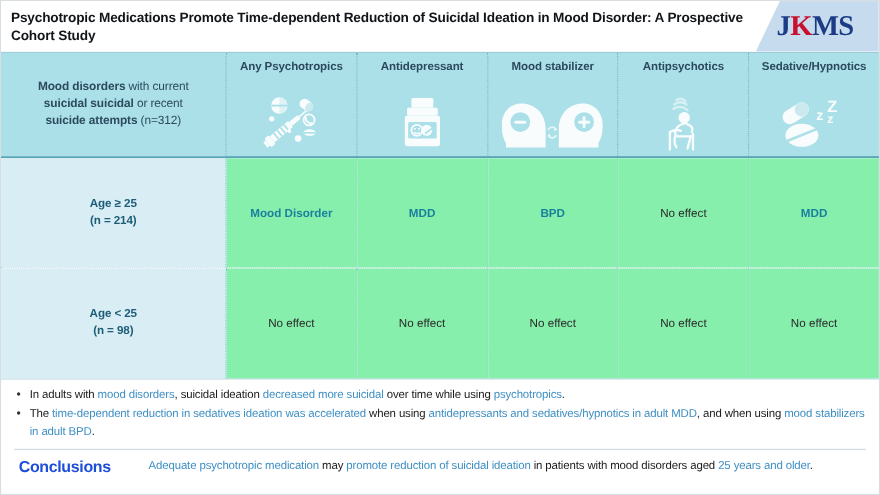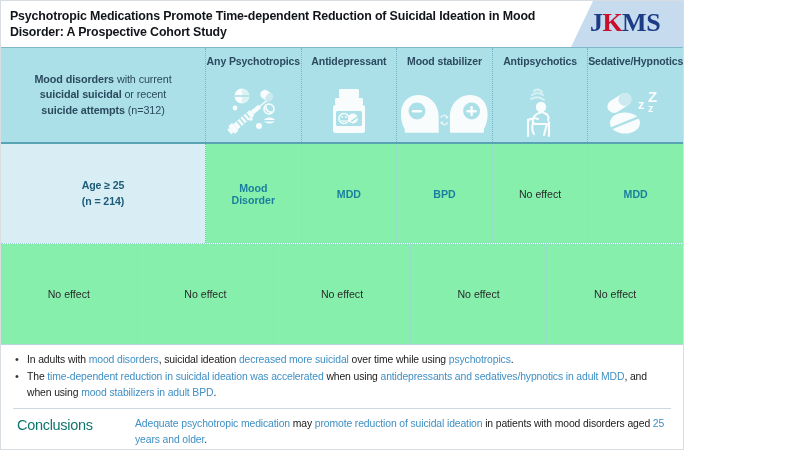--- a/index.html
+++ b/index.html
@@ -4,21 +4,21 @@
 <style>
   * { box-sizing: border-box; margin: 0; padding: 0; }
   html, body {
     width: 800px; height: 450px;
     background: #ffffff;
     font-family: "Liberation Sans", sans-serif;
     overflow: hidden;
   }
   .page {
     position: relative;
-    width: 684px; height: 450px;
+    width: 800px; height: 450px;
     background: #ffffff;
     border: 1px solid #d8dde2;
   }
 
   
   .header {
     position: relative;
     height: 46px;
     display: flex;
     align-items: center;
@@ -171,22 +171,22 @@
   
   .concl-sep { height: 1px; background: #cfd8dd; margin: 3px 12px 0 12px; }
   .conclusions {
     display: flex;
     align-items: flex-start;
     padding: 7px 12px 6px 16px;
   }
   .concl-label {
     flex: 0 0 118px;
     font-size: 14.5px;
-    font-weight: normal;
-    color: #0f766e;
+    font-weight: bold;
+    color: #1d4ed8;
     letter-spacing: -0.3px;
     padding-top: 1px;
   }
   .concl-text {
     flex: 1 1 auto;
     font-size: 10.4px;
     line-height: 1.5;
     color: #1a1a1a;
     letter-spacing: -0.12px;
   }
@@ -356,20 +356,26 @@
           </div>
         <div class="dcell">
             <span class="val-none">No effect</span>
           </div>
         <div class="dcell">
             <span class="val-hit">MDD</span>
           </div>
       </div>
 
       <div class="trow trow-data">
+        <div class="firstcol">
+          <div class="age-label">
+            <span>Age &lt; 25</span><br>
+            <span>(n = 98)</span>
+          </div>
+        </div>
         <div class="dcell">
             <span class="val-none">No effect</span>
           </div>
         <div class="dcell">
             <span class="val-none">No effect</span>
           </div>
         <div class="dcell">
             <span class="val-none">No effect</span>
           </div>
         <div class="dcell">
@@ -383,21 +389,21 @@
     </div>
   </div>
 
   <div class="bullets">
     <div class="bullet">
       <span class="dot">•</span>
       <span class="btxt"><span>In adults with </span><span class="hl">mood disorders</span><span>, suicidal ideation </span><span class="hl">decreased more suicidal</span><span> over time while using </span><span class="hl">psychotropics</span><span>.</span></span>
     </div>
     <div class="bullet">
       <span class="dot">•</span>
-      <span class="btxt"><span>The </span><span class="hl">time-dependent reduction in suicidal ideation was accelerated</span><span> when using </span><span class="hl">antidepressants and sedatives/hypnotics in adult MDD</span><span>, and when using </span><span class="hl">mood stabilizers in adult BPD</span><span>.</span></span>
+      <span class="btxt"><span>The </span><span class="hl">time-dependent reduction in sedatives ideation was accelerated</span><span> when using </span><span class="hl">antidepressants and sedatives/hypnotics in adult MDD</span><span>, and when using </span><span class="hl">mood stabilizers in adult BPD</span><span>.</span></span>
     </div>
   </div>
 
   <div class="concl-sep"></div>
 
   <div class="conclusions">
     <div class="concl-label">Conclusions</div>
     <div class="concl-text"><span class="hl">Adequate psychotropic medication</span><span> may </span><span class="hl">promote reduction of suicidal ideation</span><span> in patients with mood disorders aged </span><span class="hl">25 years and older</span><span>.</span></div>
   </div>
 

